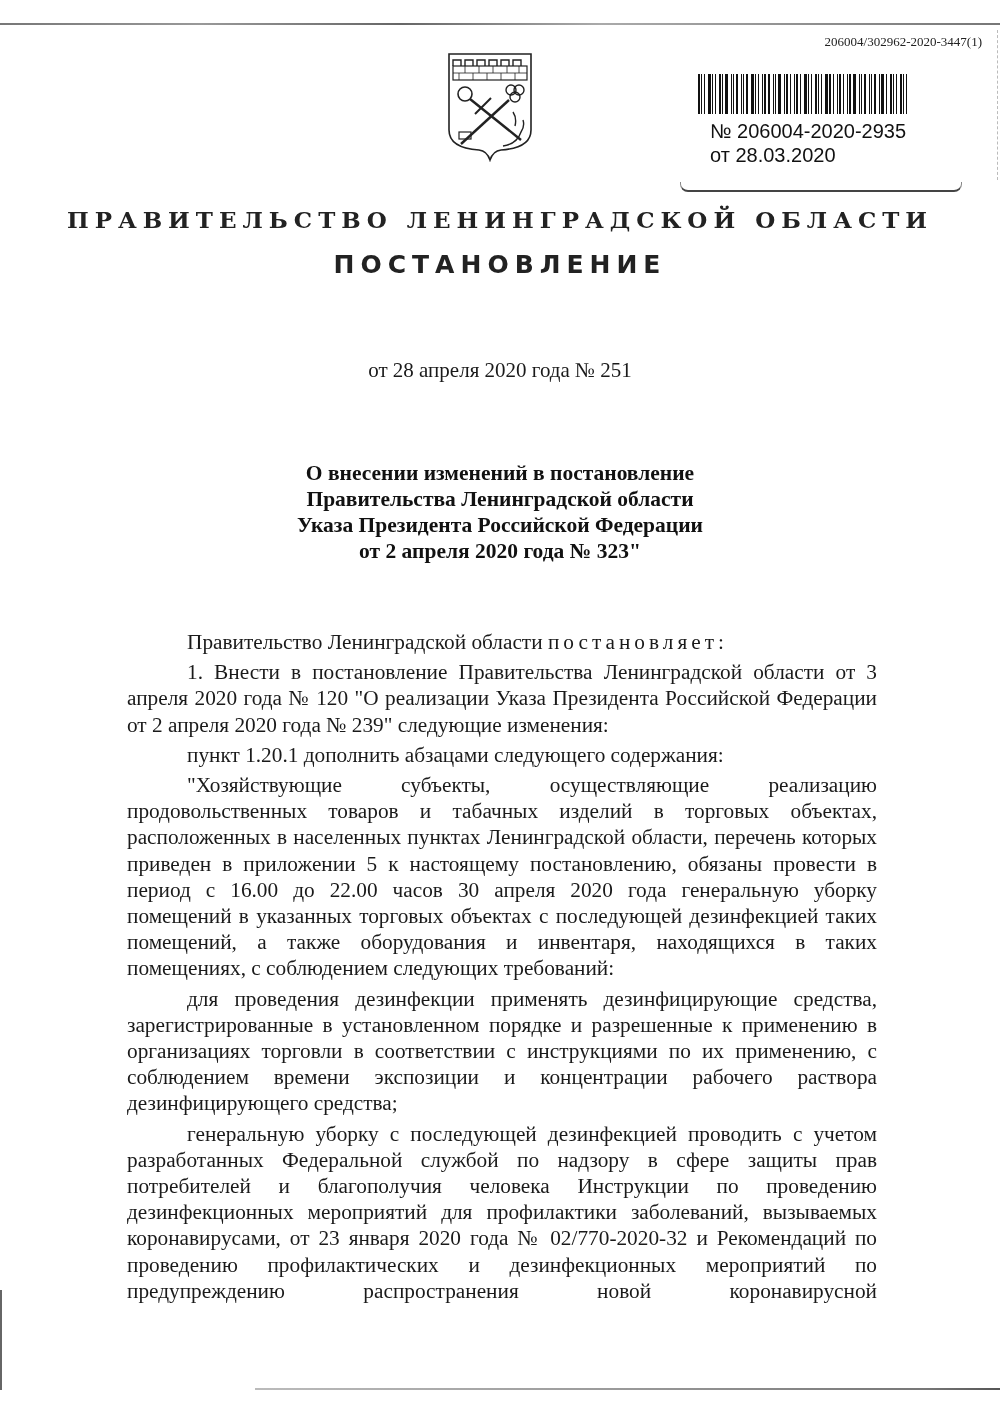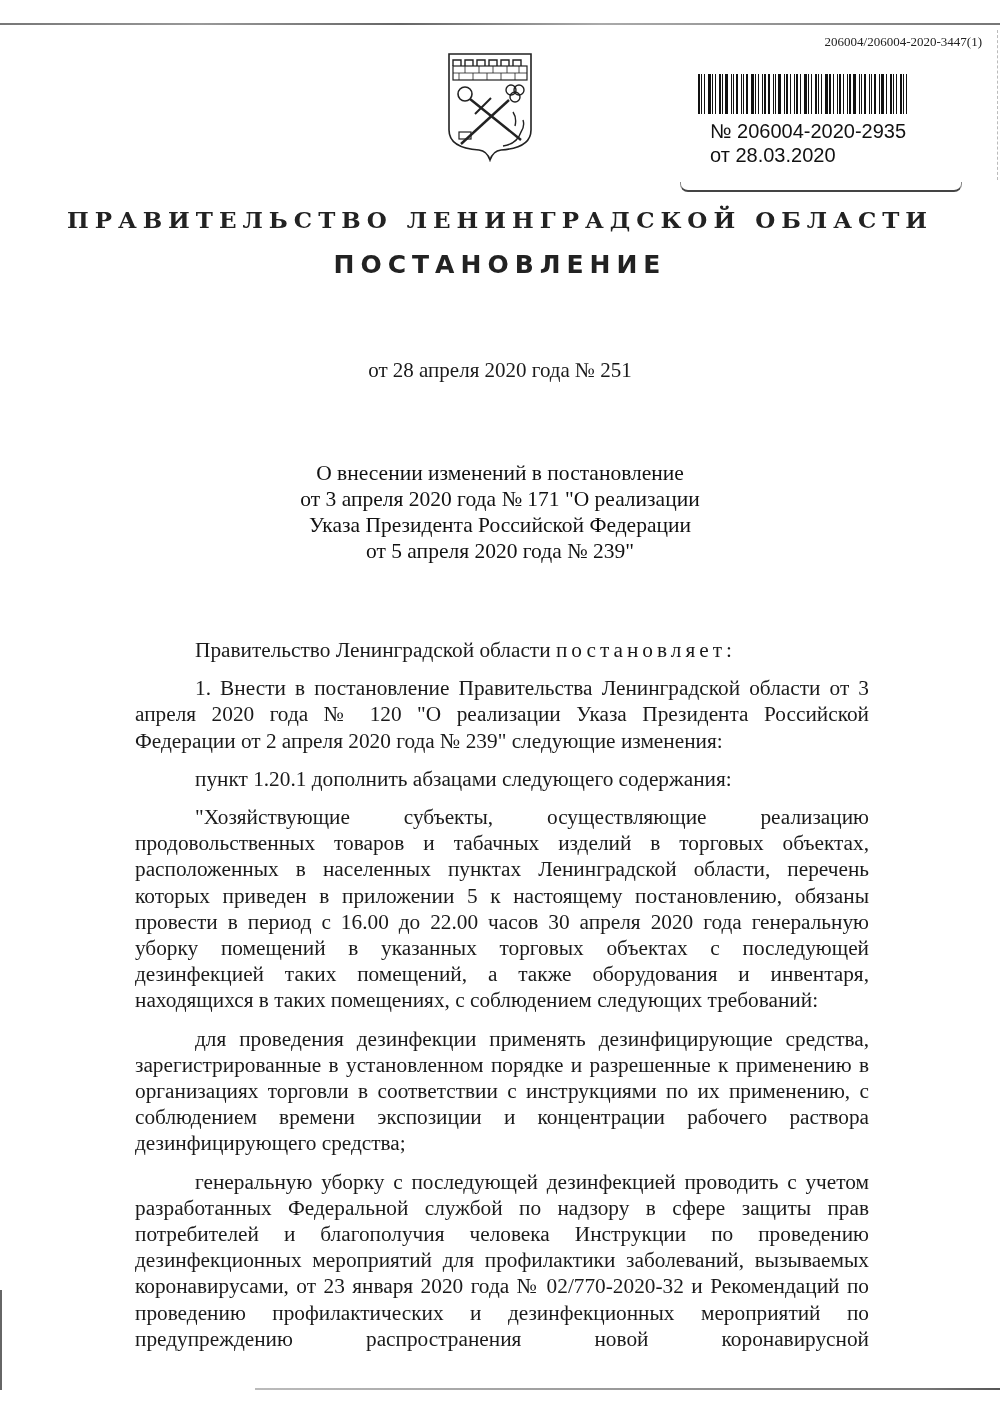--- a/index.html
+++ b/index.html
@@ -27,37 +27,37 @@
       border-radius: 0 0 8px 8px; }
     .gov-title { position: absolute; left: 0; top: 206px; width: 1000px; text-align: center;
       font-family: "DejaVu Serif", serif; font-weight: bold; font-size: 23px; letter-spacing: 6px;
       color: #222; }
     .doc-type { position: absolute; left: 0; top: 250px; width: 1000px; text-align: center;
       font-family: "DejaVu Sans", sans-serif; font-weight: bold; font-size: 25px; letter-spacing: 6px;
       color: #222; }
     .doc-date { position: absolute; left: 0; top: 358px; width: 1000px; text-align: center;
       font-size: 21px; color: #1a1a1a; }
     .doc-subject { position: absolute; left: 250px; top: 460px; width: 500px; text-align: center;
-      font-weight: normal; font-size: 21.5px; line-height: 26px; color: #111; }
+      font-weight: bold; font-size: 21.5px; line-height: 26px; color: #111; }
     .doc-subject div { white-space: nowrap; }
     .body { position: absolute; left: 123px; top: 625px; width: 758px; font-size: 21.3px; line-height: 26.2px; }
-    .body p { margin: 12px; text-align: justify; text-align-last: auto; }
+    .body p { margin: 4px; text-align: justify; text-align-last: auto; }
     .body p.indent { text-indent: 60px; }
     .body p.justify-last { text-align-last: justify; }
     .spaced { letter-spacing: 4px; }
   </style>
 </head>
 <body>
 
 <div class="scan-top"></div>
 <div class="scan-left"></div>
 <div class="scan-bottom"></div>
 <div class="scan-right"></div>
 
-<div class="reg-id">206004/206004-2020-3447(1)</div>
+<div class="reg-id">206004/302962-2020-3447(1)</div>
 
 <svg class="crest" viewBox="0 0 90 110">
   <path d="M4 2 H86 V78 Q86 96 56 98 Q48 99 45 108 Q42 99 34 98 Q4 96 4 78 Z" fill="none" stroke="#222" stroke-width="1.6"></path>
   <rect x="8" y="14" width="74" height="14" fill="none" stroke="#222" stroke-width="1.2"></rect>
   <path d="M8 14 V8 H16 V14 M20 14 V8 H28 V14 M32 14 V8 H40 V14 M44 14 V8 H52 V14 M56 14 V8 H64 V14 M68 14 V8 H76 V14" fill="none" stroke="#222" stroke-width="1.4"></path>
   <path d="M8 21 H82 M20 14 V21 M34 14 V21 M48 14 V21 M62 14 V21 M74 14 V21 M14 21 V28 M28 21 V28 M42 21 V28 M56 21 V28 M70 21 V28" stroke="#222" stroke-width="0.8"></path>
   <circle cx="20" cy="42" r="7" fill="none" stroke="#222" stroke-width="1.6"></circle>
   <line x1="25" y1="47" x2="76" y2="88" stroke="#222" stroke-width="2.4"></line>
   <line x1="30" y1="62" x2="46" y2="46" stroke="#222" stroke-width="2"></line>
   <circle cx="66" cy="38" r="5" fill="none" stroke="#222" stroke-width="1.4"></circle>
@@ -135,23 +135,23 @@
   <div class="stamp-date">от 28.03.2020</div>
   <div class="stamp-line"></div>
 </div>
 
 <div class="gov-title">ПРАВИТЕЛЬСТВО ЛЕНИНГРАДСКОЙ ОБЛАСТИ</div>
 <div class="doc-type">ПОСТАНОВЛЕНИЕ</div>
 <div class="doc-date">от 28 апреля 2020 года № 251</div>
 
 <div class="doc-subject">
   <div>О внесении изменений в постановление</div>
-  <div>от 3 апреля 2020 года № 171 "О реализации</div>
+  <div>Правительства Ленинградской области</div>
   <div>Указа Президента Российской Федерации</div>
-  <div>от 5 апреля 2020 года № 239"</div>
+  <div>от 2 апреля 2020 года № 323"</div>
 </div>
 
 <div class="body">
   <p class="indent"><span>Правительство Ленинградской области </span><span class="spaced">постановляет:</span></p>
   <p class="indent">1. Внести в постановление Правительства Ленинградской области от 3 апреля 2020 года № 120 "О реализации Указа Президента Российской Федерации от 2 апреля 2020 года № 239" следующие изменения:</p>
   <p class="indent">пункт 1.20.1 дополнить абзацами следующего содержания:</p>
   <p class="indent">"Хозяйствующие субъекты, осуществляющие реализацию продовольственных товаров и табачных изделий в торговых объектах, расположенных в населенных пунктах Ленинградской области, перечень которых приведен в приложении 5 к настоящему постановлению, обязаны провести в период с 16.00 до 22.00 часов 30 апреля 2020 года генеральную уборку помещений в указанных торговых объектах с последующей дезинфекцией таких помещений, а также оборудования и инвентаря, находящихся в таких помещениях, с соблюдением следующих требований:</p>
   <p class="indent">для проведения дезинфекции применять дезинфицирующие средства, зарегистрированные в установленном порядке и разрешенные к применению в организациях торговли в соответствии с инструкциями по их применению, с соблюдением времени экспозиции и концентрации рабочего раствора дезинфицирующего средства;</p>
   <p class="indent justify-last">генеральную уборку с последующей дезинфекцией проводить с учетом разработанных Федеральной службой по надзору в сфере защиты прав потребителей и благополучия человека Инструкции по проведению дезинфекционных мероприятий для профилактики заболеваний, вызываемых коронавирусами, от 23 января 2020 года № 02/770-2020-32 и Рекомендаций по проведению профилактических и дезинфекционных мероприятий по предупреждению распространения новой коронавирусной</p>
 </div>

